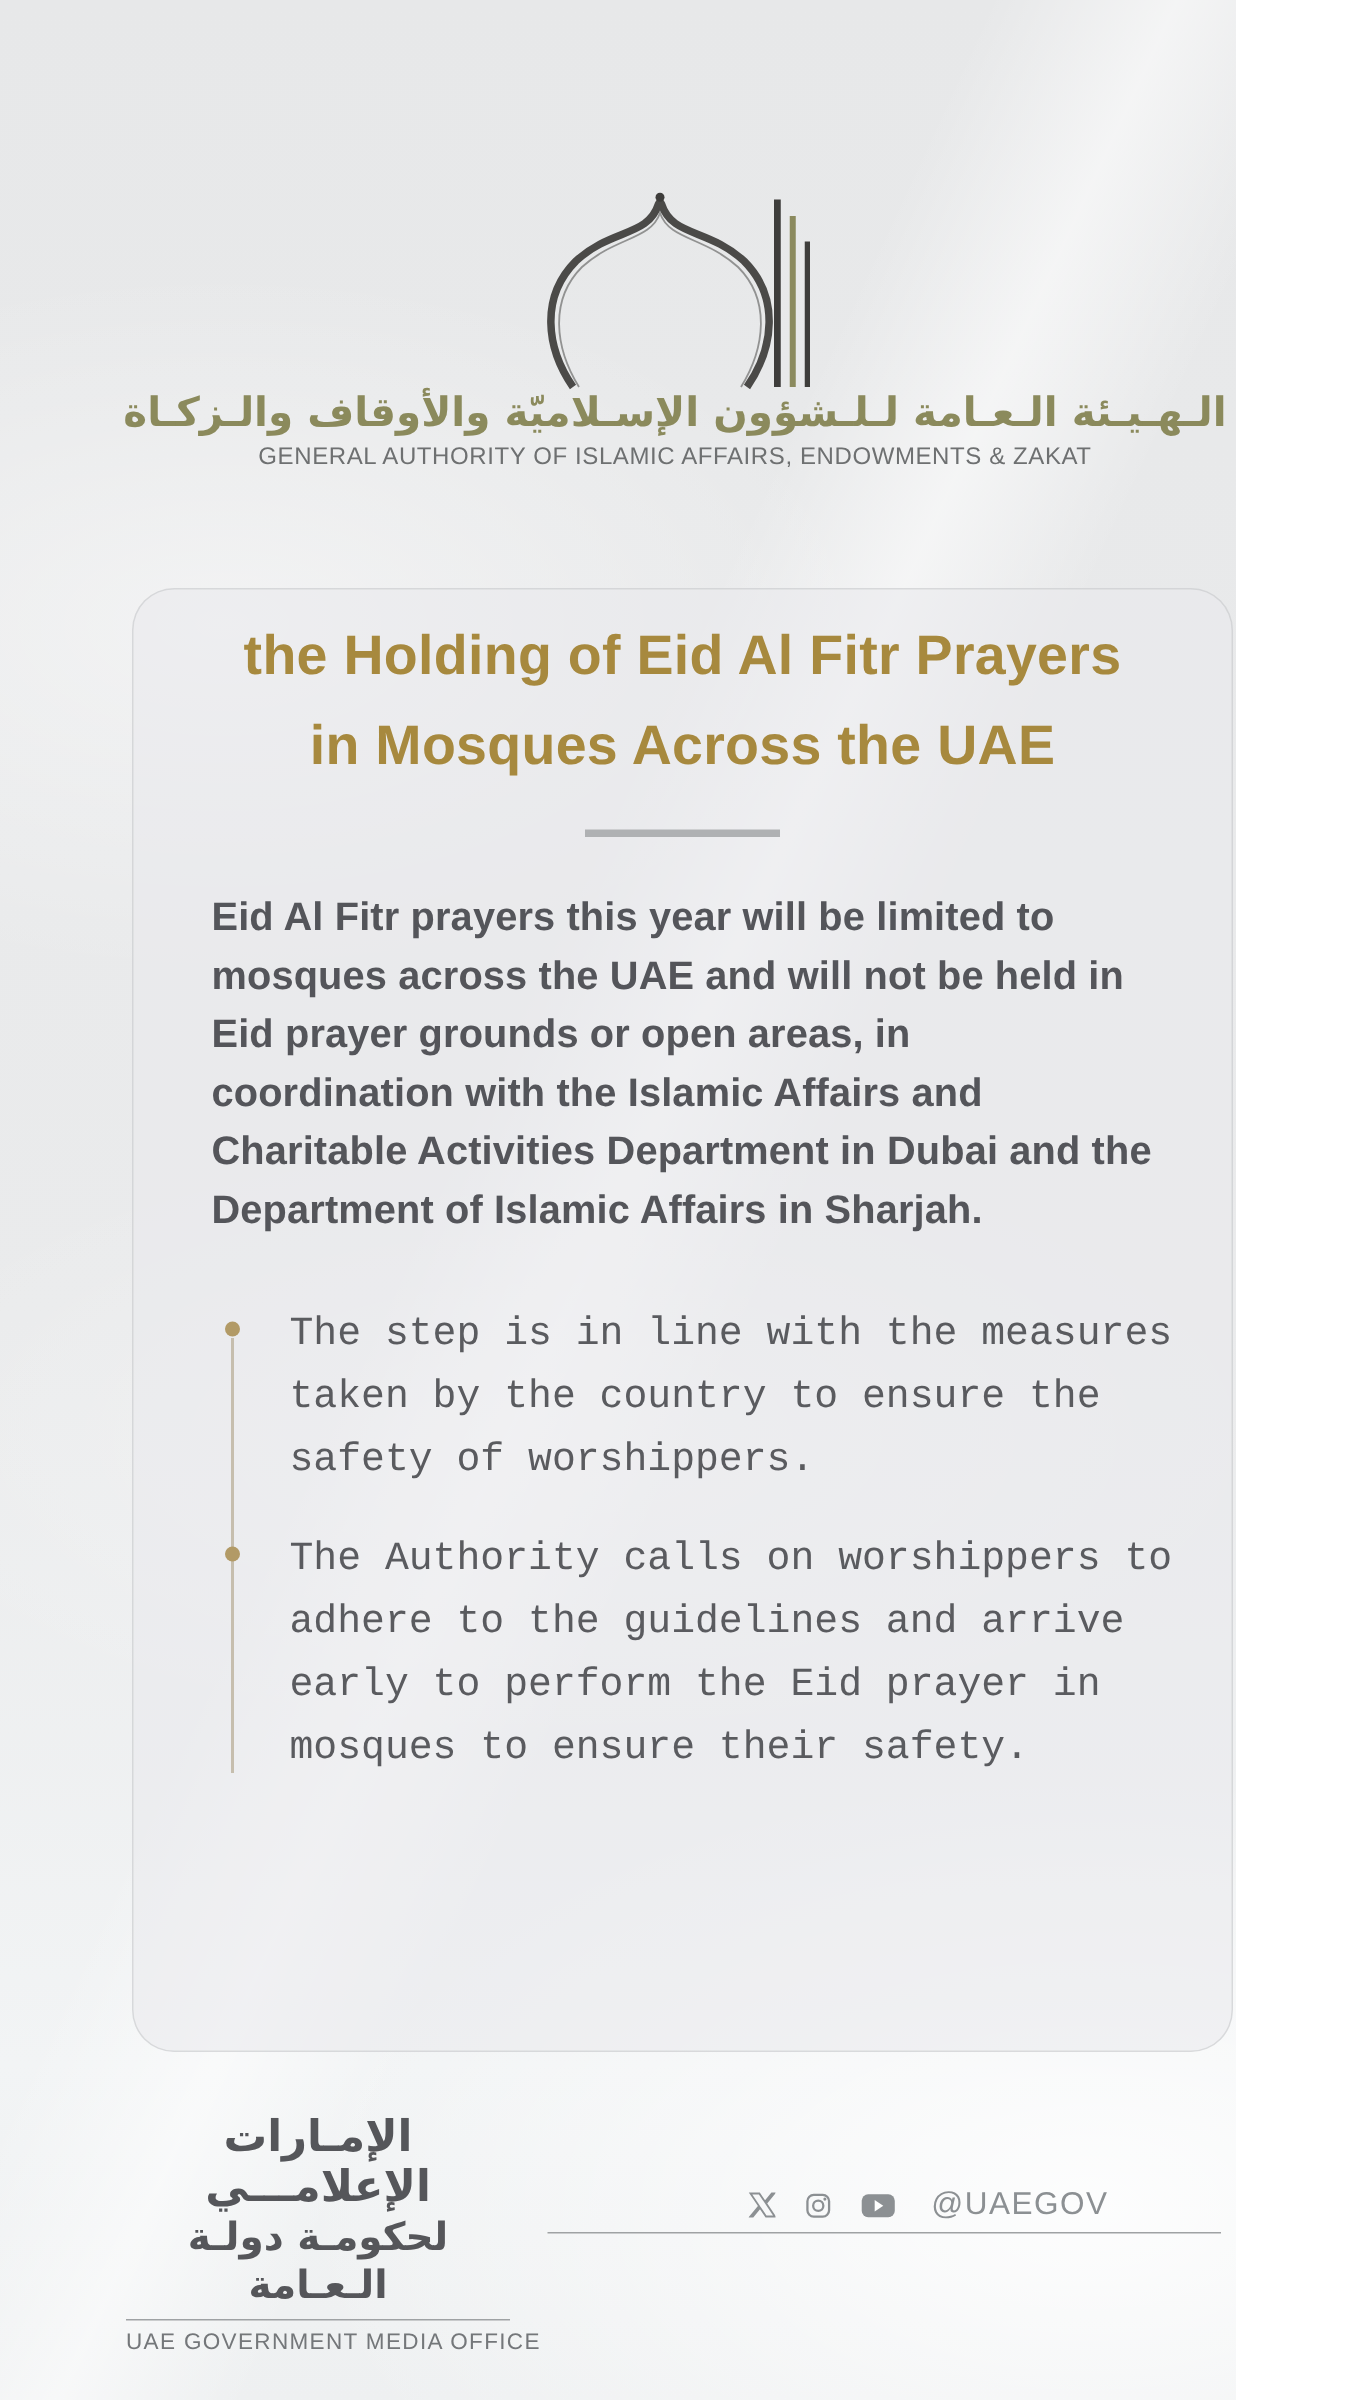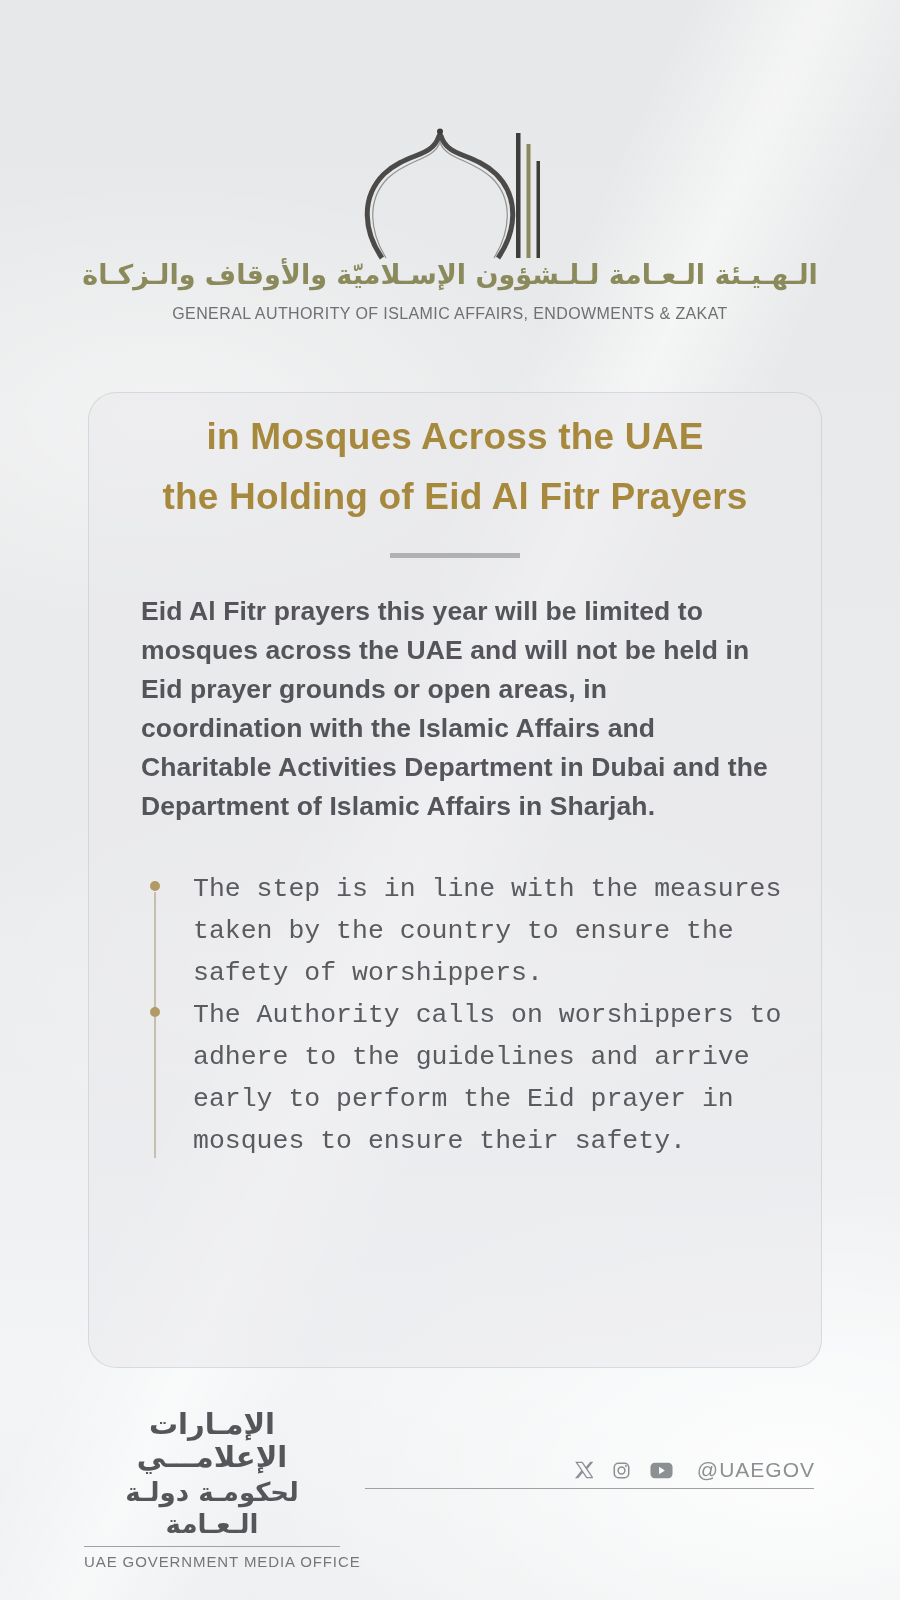--- a/index.html
+++ b/index.html
@@ -1,35 +1,35 @@
 <!DOCTYPE html>
 <html><head>
 <meta charset="utf-8">
 <style>
   html,body{margin:0;padding:0;}
   body{font-family:"Liberation Sans",sans-serif;}
   .canvas{
-    position:relative;width:900px;height:1600px;overflow:hidden;
+    position:relative;width:824px;height:1600px;overflow:hidden;
     background:
       linear-gradient(115deg, rgba(255,255,255,0) 42%, rgba(255,255,255,0.55) 50%, rgba(255,255,255,0) 58%),
       radial-gradient(ellipse 620px 340px at 18% 26%, rgba(255,255,255,0.45), rgba(255,255,255,0) 70%),
       radial-gradient(ellipse 760px 420px at 88% 92%, rgba(255,255,255,0.85), rgba(255,255,255,0) 70%),
       radial-gradient(ellipse 700px 300px at 45% 60%, rgba(255,255,255,0.35), rgba(255,255,255,0) 70%),
       linear-gradient(180deg, #e7e8e9 0%, #eaebec 55%, #f2f4f5 86%, #eef0f1 100%);
   }
 
   
   .logo-block{position:absolute;left:0;top:128px;width:900px;text-align:center;}
   .logo-mark{display:inline-block;width:200px;height:132px;}
   .logo-arabic{
     margin-top:-6px;font-family:"DejaVu Sans",sans-serif;direction:rtl;
     font-size:27px;font-weight:bold;color:#8b8a5c;letter-spacing:0;line-height:34px;
   }
   .logo-english{
-    margin-top:12px;font-size:16px;color:#6e7071;letter-spacing:0.4px;line-height:20px;
+    margin-top:2px;font-size:16px;color:#6e7071;letter-spacing:0.4px;line-height:20px;
   }
 
   
   .card{
     position:absolute;left:88px;top:392px;width:734px;height:976px;
     border-radius:28px;background:rgba(233,234,236,0.55);
     border:1px solid rgba(176,179,182,0.38);
     box-sizing:border-box;
   }
   .card-title{
@@ -50,21 +50,21 @@
   }
   .bullets{
     position:relative;list-style:none;margin:42px 40px 0 104px;padding:0;width:596px;
   }
   .timeline-line{
     position:absolute;left:-39px;top:24px;bottom:4px;width:1.5px;background:#c6beae;
   }
   .bullets li{
     position:relative;font-size:26.5px;line-height:42px;font-weight:400;color:#5a5b5f;font-family:Liberation Mono, monospace;
   }
-  .bullets li + li{}
+  .bullets li + li{margin-top:24px;}
   .bullet-dot{
     position:absolute;left:-43px;top:13px;width:10px;height:10px;border-radius:50%;
     background:#b29a66;
   }
 
   
   .footer-lockup{position:absolute;left:84px;top:1408px;width:256px;text-align:center;}
   .footer-arabic-1{
     font-family:"DejaVu Sans",sans-serif;direction:rtl;font-weight:bold;
     font-size:29px;line-height:33px;color:#55565a;
@@ -105,22 +105,22 @@
         <rect x="176.5" y="16" width="4" height="114" fill="#8b8a5e"></rect>
         <rect x="186.5" y="33" width="3.5" height="97" fill="#3e3d3b"></rect>
       </svg>
     </span>
     <div class="logo-arabic">الـهـيـئة الـعـامة لـلـشؤون الإسـلاميّة والأوقاف والـزكـاة</div>
     <div class="logo-english">GENERAL AUTHORITY OF ISLAMIC AFFAIRS, ENDOWMENTS &amp; ZAKAT</div>
   </div>
 
   <div class="card">
     <div class="card-highlight" id="highlight" style="color: rgb(167, 137, 62);">
+      <div>the Holding of Eid Al Fitr Prayers</div>
       <div>in Mosques Across the UAE</div>
-      <div>the Holding of Eid Al Fitr Prayers</div>
     </div>
     <div class="divider"></div>
     <div class="card-paragraph">Eid Al Fitr prayers this year will be limited to mosques across the UAE and will not be held in Eid prayer grounds or open areas, in coordination with the Islamic Affairs and Charitable Activities Department in Dubai and the Department of Islamic Affairs in Sharjah.</div>
     <ul class="bullets">
       <div class="timeline-line"></div>
       <li>
         <span class="bullet-dot"></span>
         <span>The step is in line with the measures taken by the country to ensure the safety of worshippers.</span>
       </li>
       <li>

